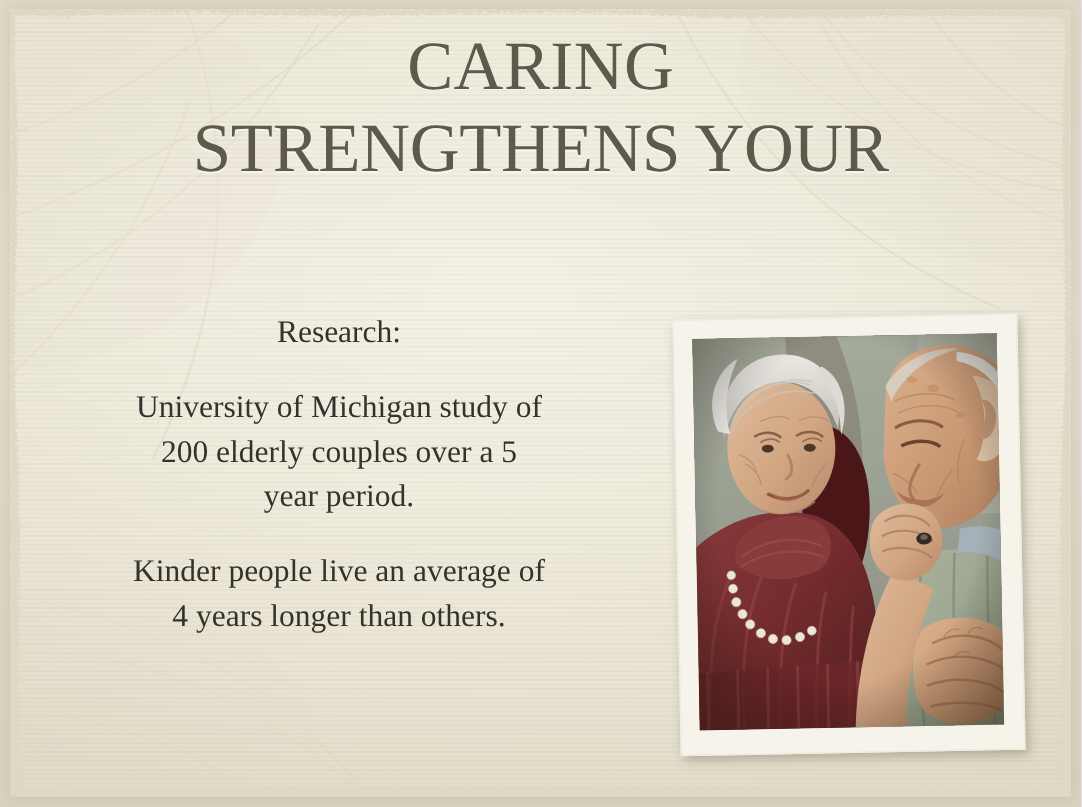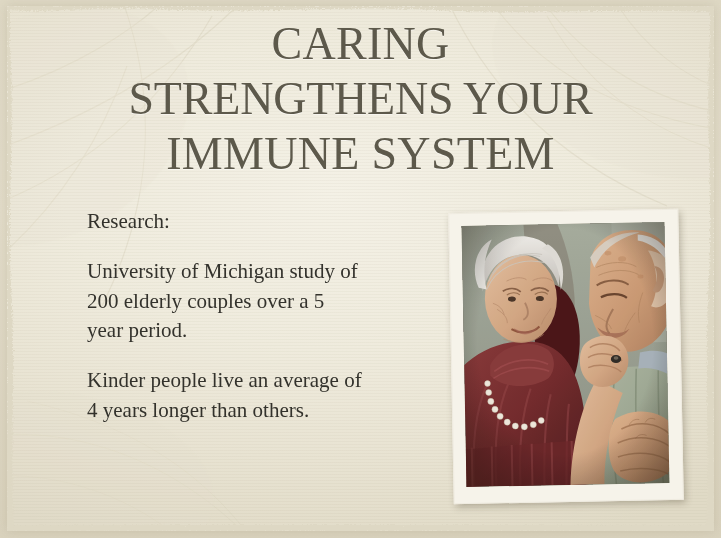--- a/index.html
+++ b/index.html
@@ -87,21 +87,21 @@
   
   .body-block {
     position: absolute;
     left: 87px;
     top: 207px;
     width: 278px;
     color: #33322c;
     font-size: 21px;
     line-height: 1.42;
   }
-  .body-para { margin: 0 0 20px 0; }
+  .body-para { margin: 0 0 20px 0; text-align: center; }
   .body-para:last-child { margin-bottom: 0; }
 
   
   .photo-frame {
     position: absolute;
     left: 451px;
     top: 211px;
     width: 228px;
     height: 289px;
     background: #f6f3ea;
@@ -172,21 +172,20 @@
         <path d="M0 519 H707 V525 H0 Z M0 519 C 70 523 130 515 200 521 C 300 527 390 516 480 522 C 570 527 640 517 707 521 V525 H0 Z"></path>
         <path d="M0 0 V525 H7 C 3 440 9 360 4 280 C 0 200 8 120 3 40 V0 Z"></path>
         <path d="M707 0 V525 H699 C 703 440 697 355 702 270 C 706 190 698 110 703 30 V0 Z"></path>
       </g>
     </svg>
   </div>
 
   <div class="title-block" data-interactable="false">
     <span class="title-line l1" data-interactable="false">CARING</span>
     <span class="title-line l2" data-interactable="false">STRENGTHENS YOUR</span>
-    <span class="title-line l3" data-interactable="false">IMMUNE SYSTEM</span>
   </div>
 
   <div class="body-block" data-interactable="false">
     <p class="body-para" data-interactable="false">Research:</p>
     <p class="body-para" data-interactable="false">University of Michigan study of 200 elderly couples over a 5 year period.</p>
     <p class="body-para" data-interactable="false">Kinder people live an average of 4 years longer than others.</p>
   </div>
 
   <div class="photo-frame" data-interactable="false">
     <div class="photo-inner" data-interactable="false">

